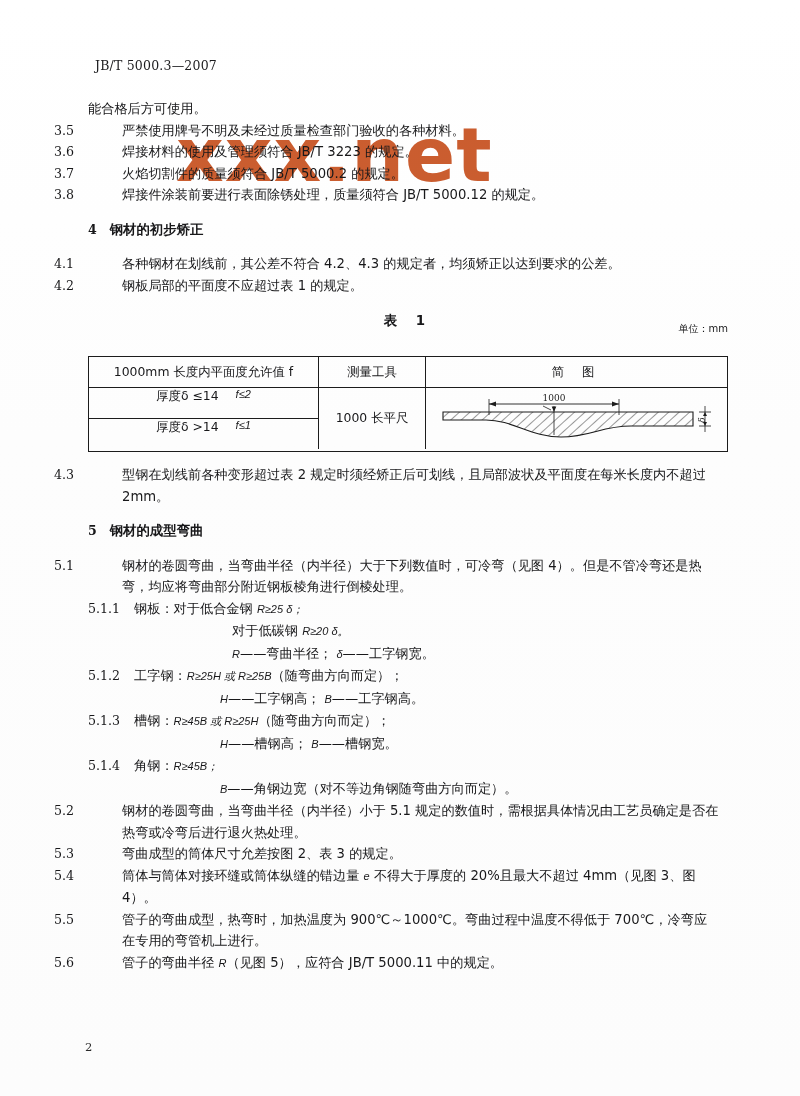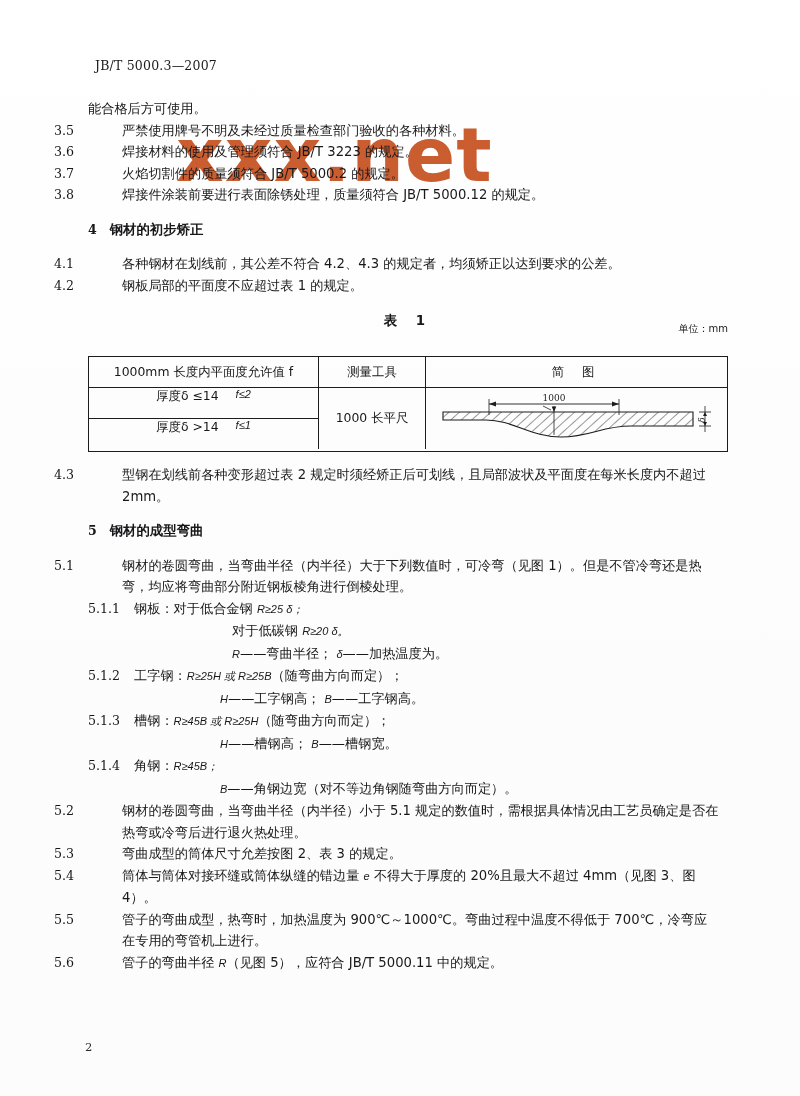--- a/index.html
+++ b/index.html
@@ -190,27 +190,27 @@
       <p class="ln hang gap-m"><span class="num">4.1</span><span>各种钢材在划线前，其公差不符合 4.2、4.3 的规定者，均须矫正以达到要求的公差。</span></p>
 
       <p class="ln hang"><span class="num">4.2</span><span>钢板局部的平面度不应超过表 1 的规定。</span></p>
 
       <div style="height:168px"></div>
 
       <p class="ln hang"><span class="num">4.3</span><span>型钢在划线前各种变形超过表 2 规定时须经矫正后可划线，且局部波状及平面度在每米长度内不超过 2mm。</span></p>
 
       <p class="ln sec-head gap-m"><span class="num">5</span>&nbsp;<span>钢材的成型弯曲</span></p>
 
-      <p class="ln hang gap-m"><span class="num">5.1</span><span>钢材的卷圆弯曲，当弯曲半径（内半径）大于下列数值时，可冷弯（见图 1）。但是不管冷弯还是热弯，均应将弯曲部分附近钢板棱角进行倒棱处理。</span></p>
+      <p class="ln hang gap-m"><span class="num">5.1</span><span>钢材的卷圆弯曲，当弯曲半径（内半径）大于下列数值时，可冷弯（见图 4）。但是不管冷弯还是热弯，均应将弯曲部分附近钢板棱角进行倒棱处理。</span></p>
 
       <p class="ln"><span class="num wide">5.1.1</span><span>钢板：对于低合金钢 </span><span class="ital">R≥25 δ；</span></p>
 
       <p class="ln"><span class="ind1"></span><span>对于低碳钢 </span><span class="ital">R≥20 δ。</span></p>
 
-      <p class="ln"><span class="ind1"></span><span class="ital">R</span><span>——弯曲半径；</span>&nbsp;<span class="ital">δ</span><span>——加热温度为。</span></p>
+      <p class="ln"><span class="ind1"></span><span class="ital">R</span><span>——弯曲半径；</span>&nbsp;<span class="ital">δ</span><span>——工字钢宽。</span></p>
 
       <p class="ln"><span class="num wide">5.1.2</span><span>工字钢：</span><span class="ital">R≥25H 或 R≥25B</span><span>（随弯曲方向而定）；</span></p>
 
       <p class="ln"><span class="ind2"></span><span class="ital">H</span><span>——工字钢高；</span>&nbsp;<span class="ital">B</span><span>——工字钢高。</span></p>
 
       <p class="ln"><span class="num wide">5.1.3</span><span>槽钢：</span><span class="ital">R≥45B 或 R≥25H</span><span>（随弯曲方向而定）；</span></p>
 
       <p class="ln"><span class="ind2"></span><span class="ital">H</span><span>——槽钢高；</span>&nbsp;<span class="ital">B</span><span>——槽钢宽。</span></p>
 
       <p class="ln"><span class="num wide">5.1.4</span><span>角钢：</span><span class="ital">R≥45B；</span></p>

